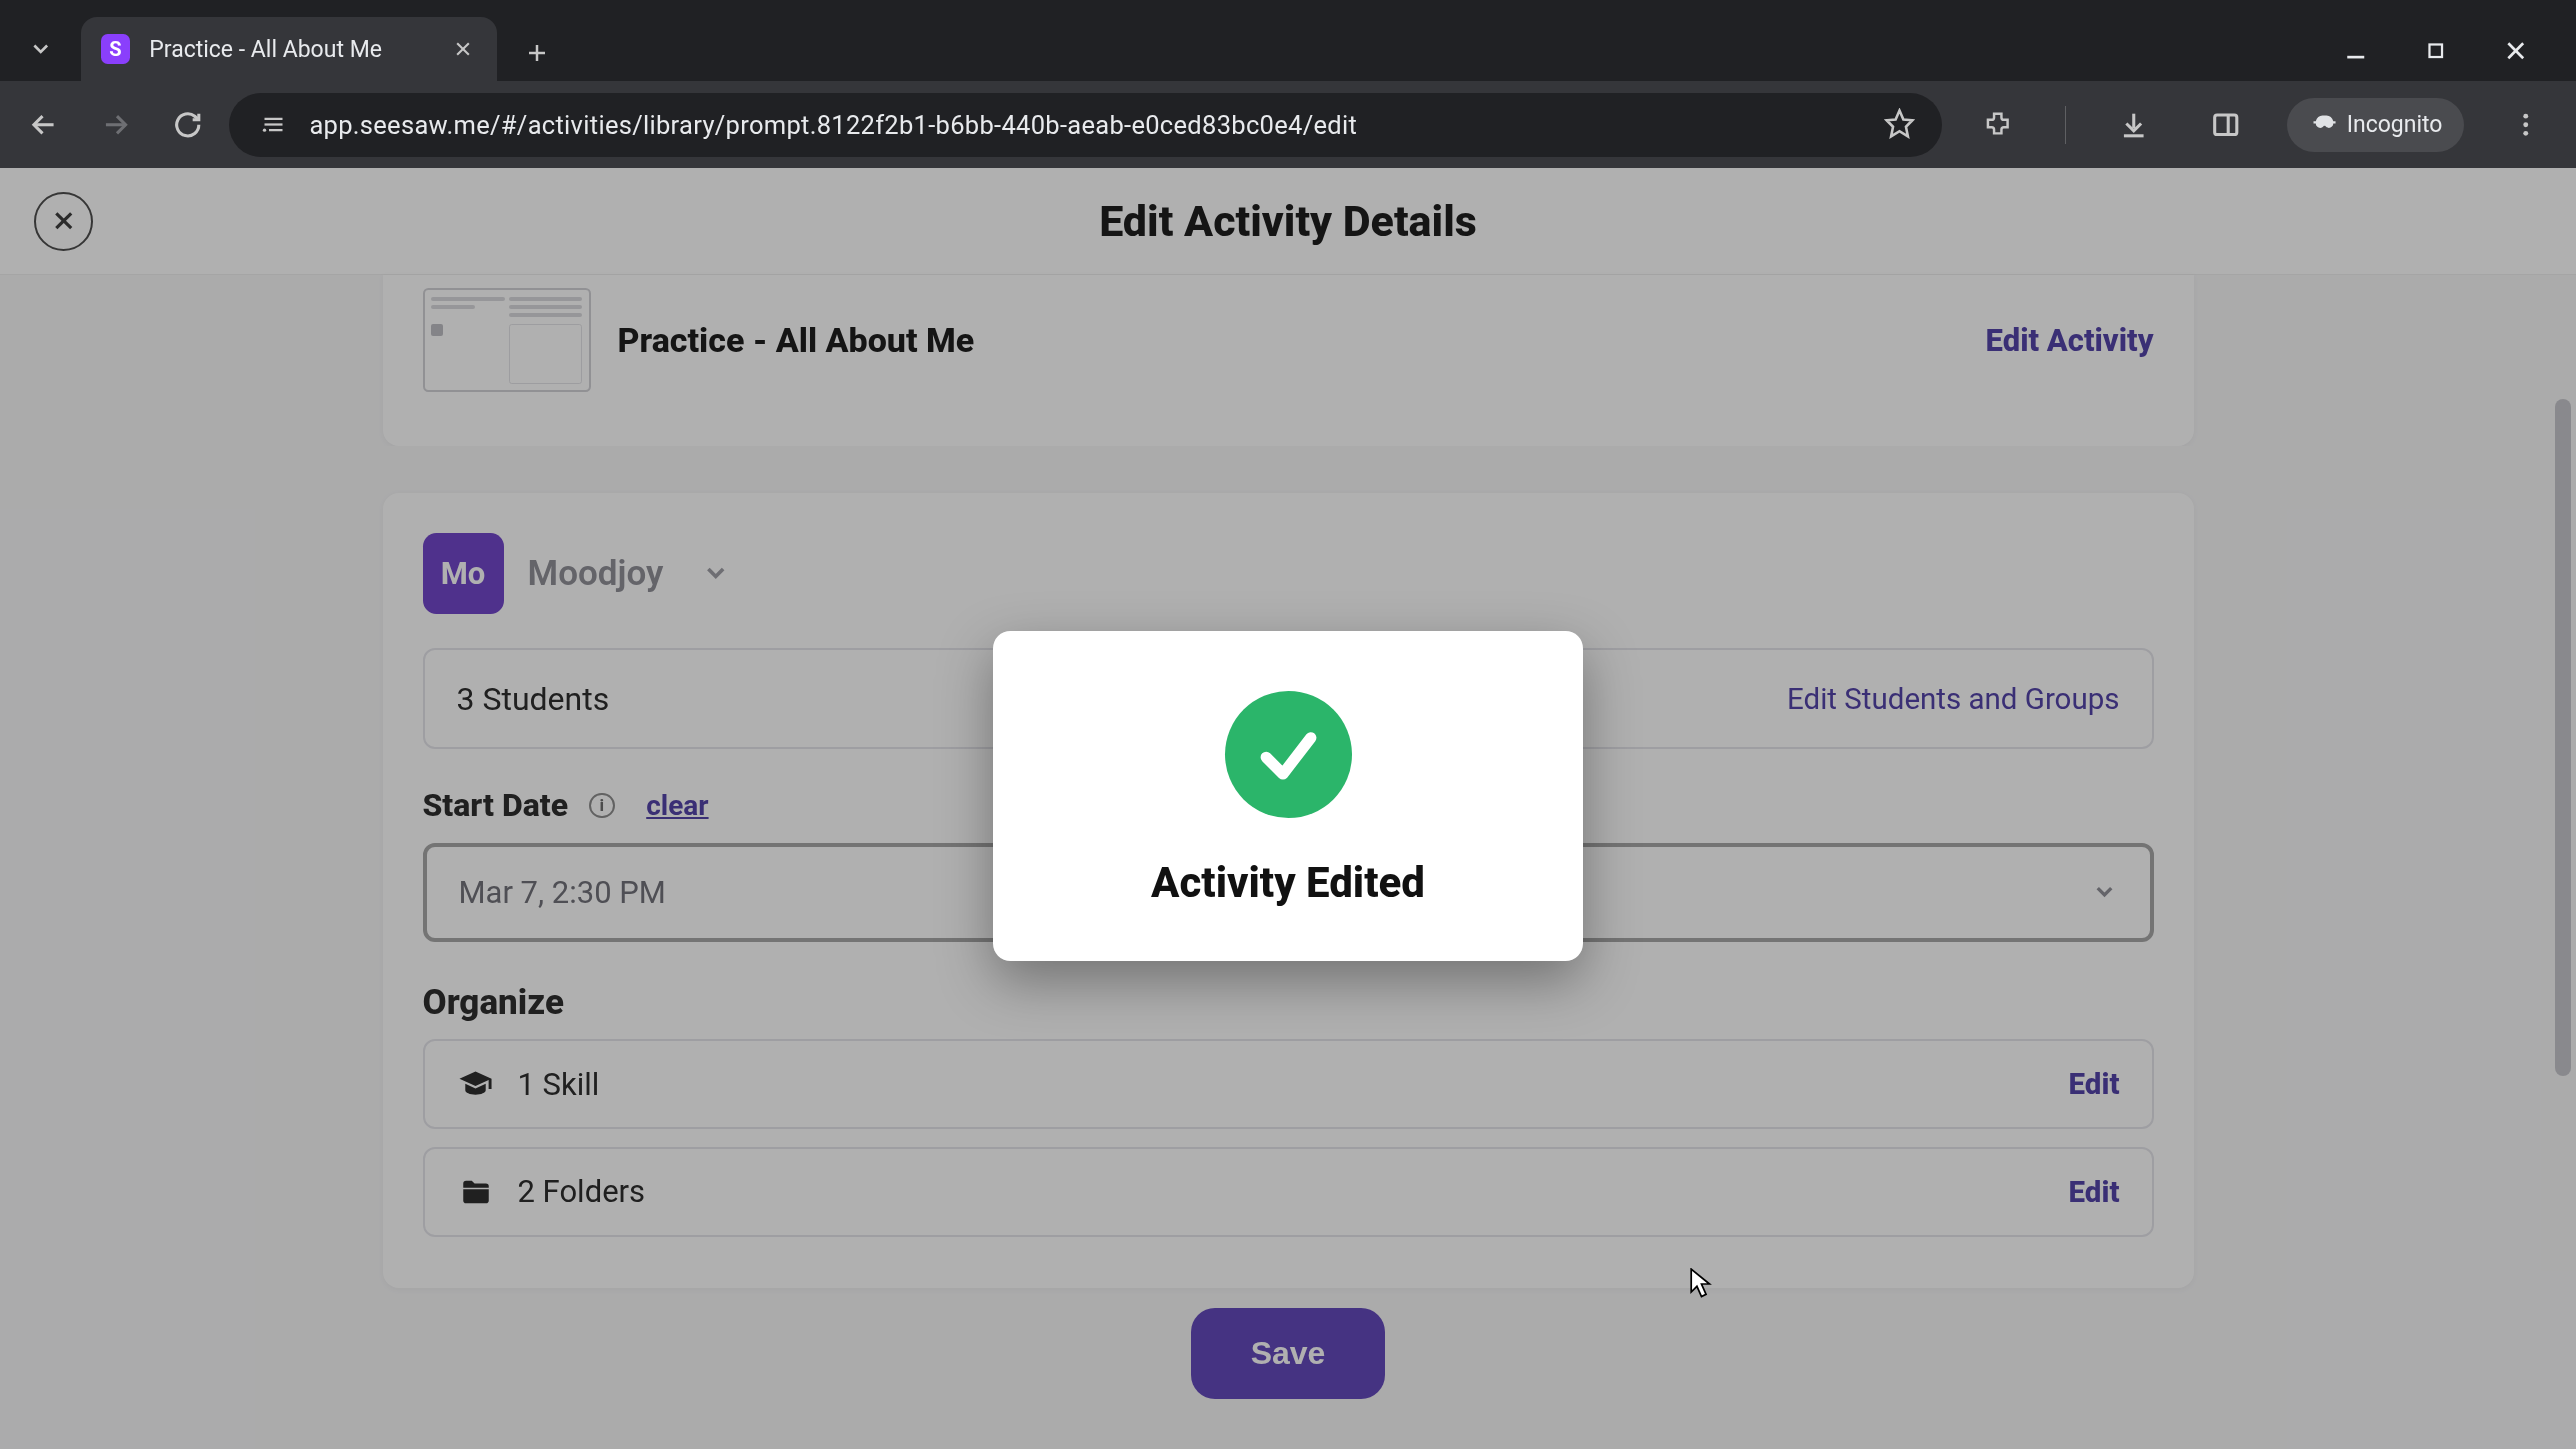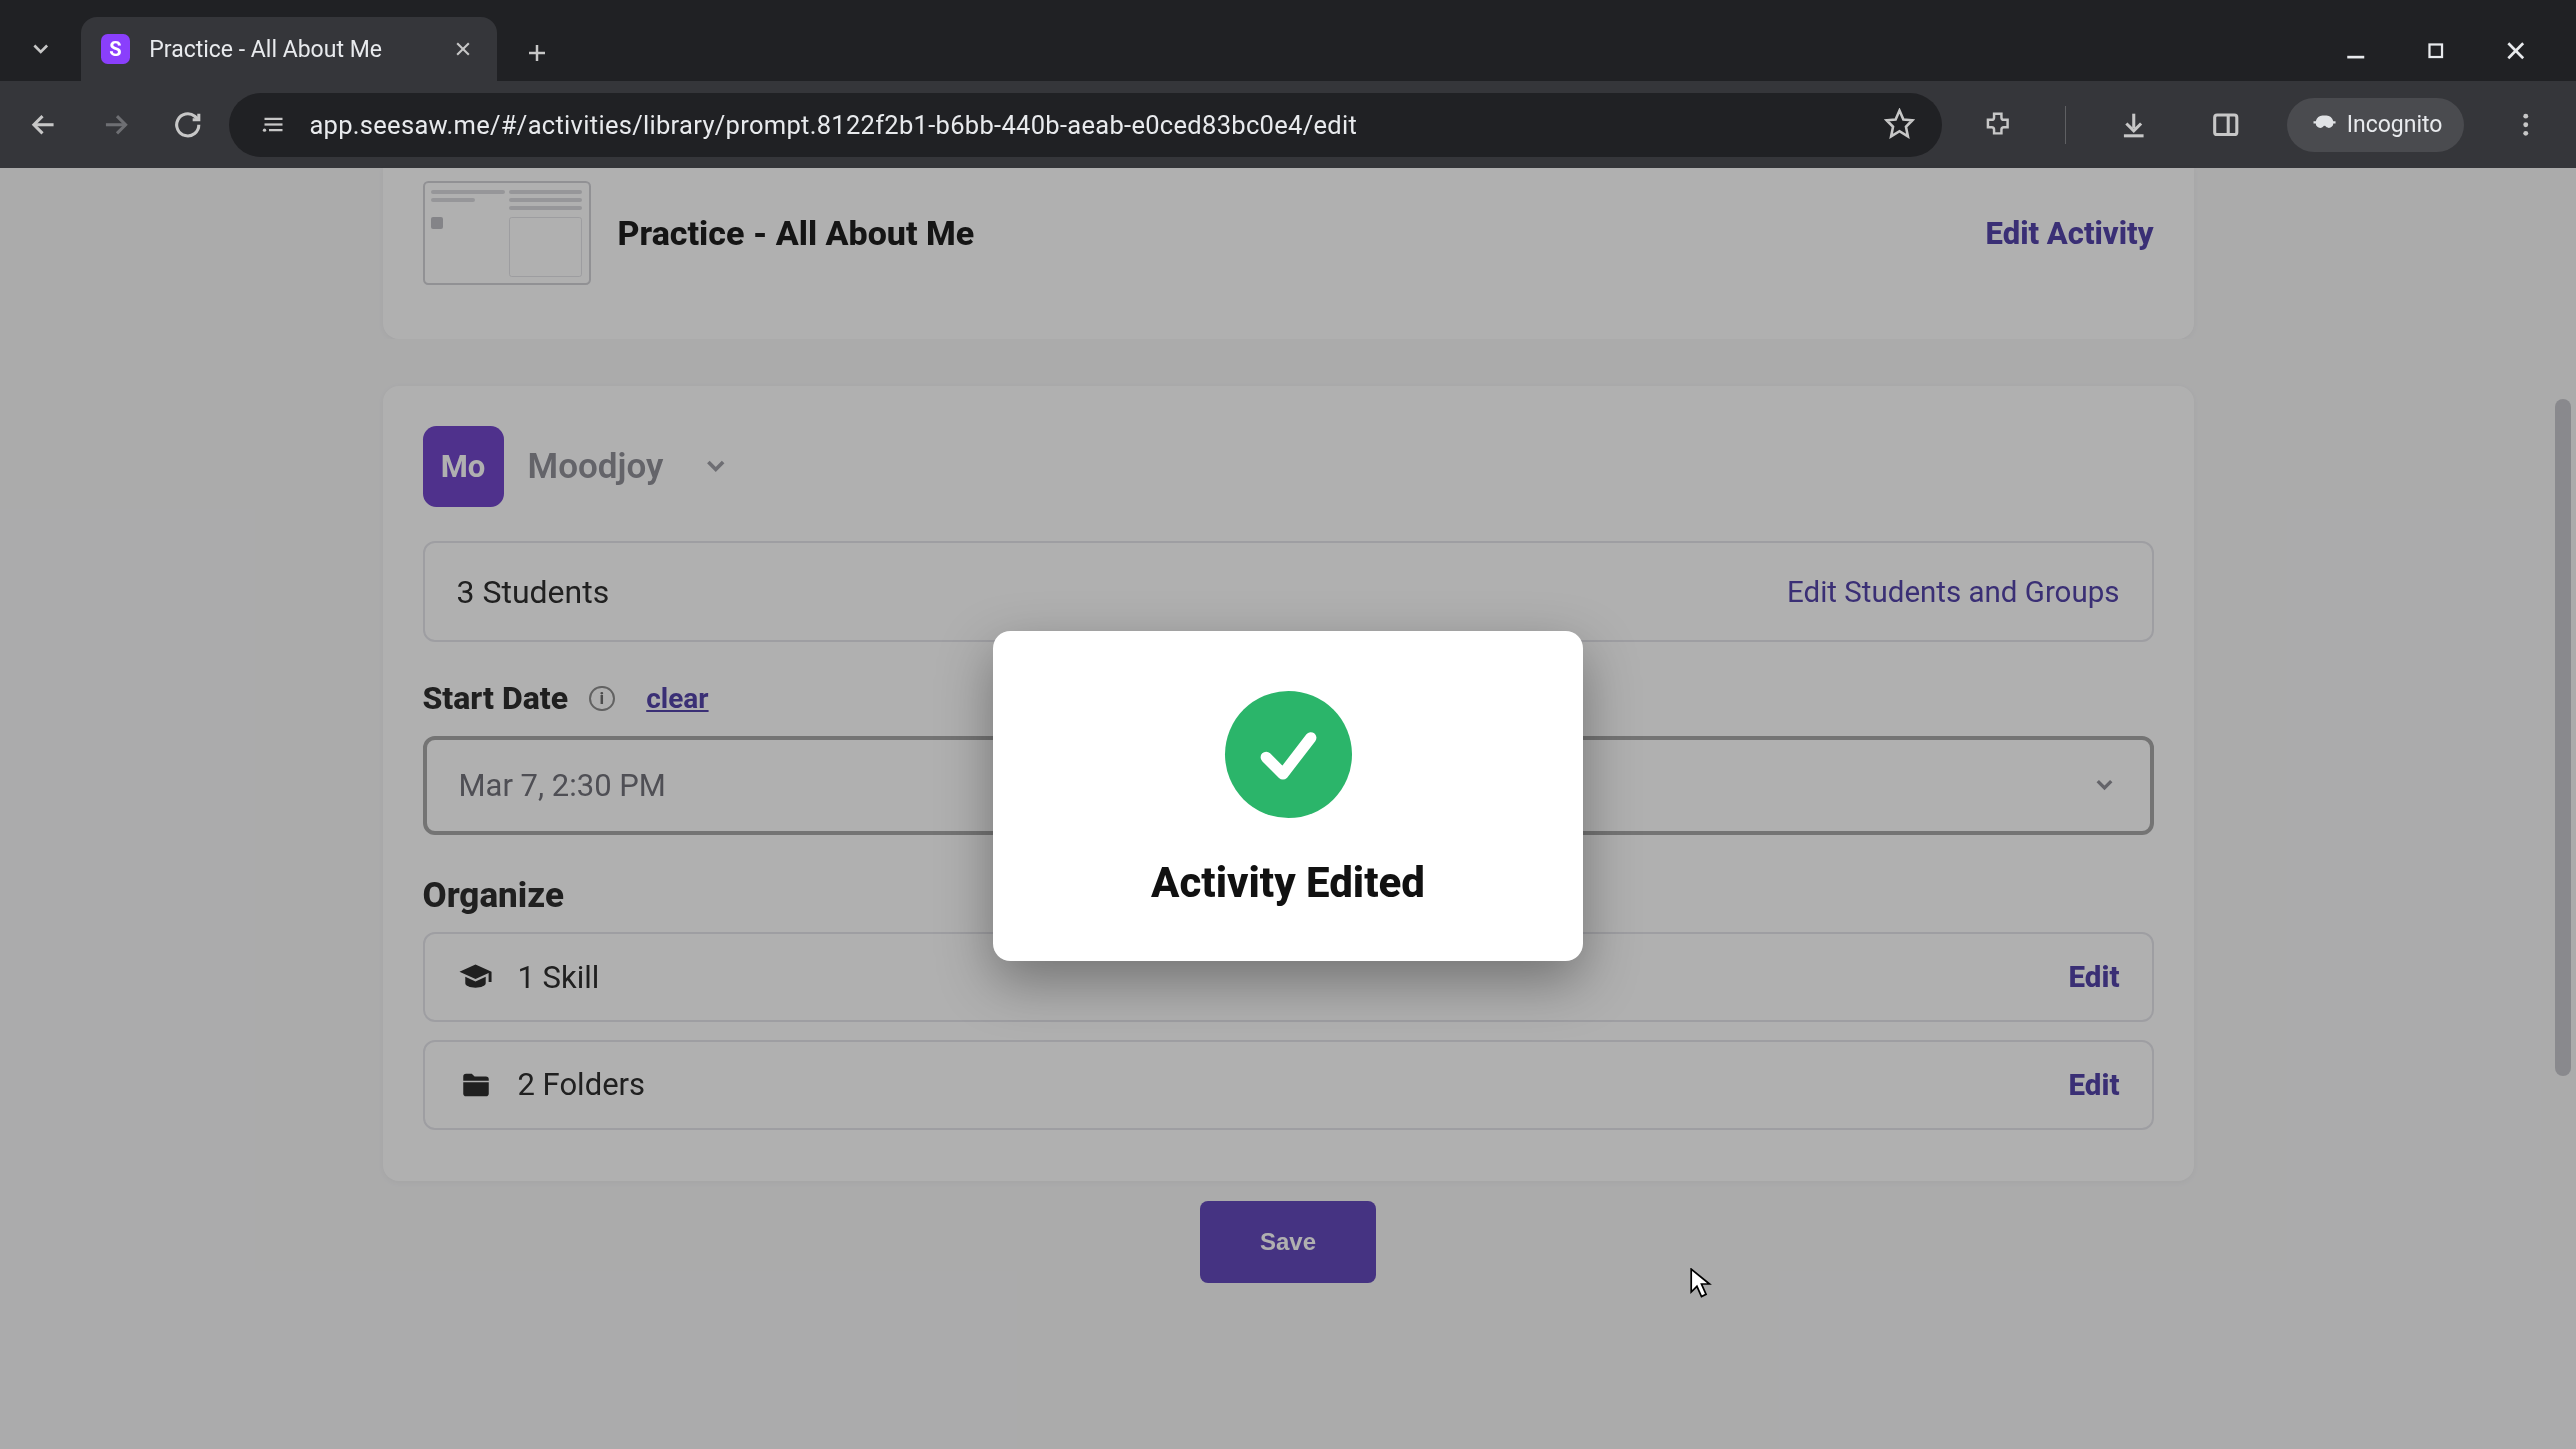--- a/index.html
+++ b/index.html
@@ -297,23 +297,23 @@
 }
 
 .save-wrap {
   display:flex; justify-content:center;
   padding: 20px 0 8px 0;
 }
 .save-btn {
   background:#5b3fb8;
   color:#fff;
   font-weight:800;
-  font-size: 24px;
+  font-size: 32px;
   padding: 27px 60px;
-  border-radius: 8px;
+  border-radius: 24px;
   border:none;
 }
 
 .scrollbar-fake {
   position:absolute;
   right: 2.7px; top: 114px; bottom: 0;
   width: 21.5px;
 }
 .scrollbar-thumb {
   position:absolute; top: 10%; left:2.7px; right:2.7px;
@@ -475,20 +475,30 @@
             <circle cx="12" cy="5" r="2"></circle>
             <circle cx="12" cy="12" r="2"></circle>
             <circle cx="12" cy="19" r="2"></circle>
           </svg>
       </div>
     </div>
   </div>
 </div>
 
 <div class="page">
+  <div class="header">
+    <div class="close-round">
+      <svg viewBox="0 0 24 24" width="25.5" height="25.5" fill="none" stroke="currentColor" stroke-width="3">
+          <line x1="5" y1="5" x2="19" y2="19"></line>
+          <line x1="19" y1="5" x2="5" y2="19"></line>
+        </svg>
+    </div>
+    <div class="header-title">Edit Activity Details</div>
+    <div style="width:59px"></div>
+  </div>
 
   <div class="card" style="margin-top:0;border-radius:0 0 16px 16px;">
     <div class="activity-row">
       <div class="thumb">
         <div class="left">
           <div class="line"></div>
             <div class="line short"></div>
           <div class="dot"></div>
         </div>
         <div class="right">

